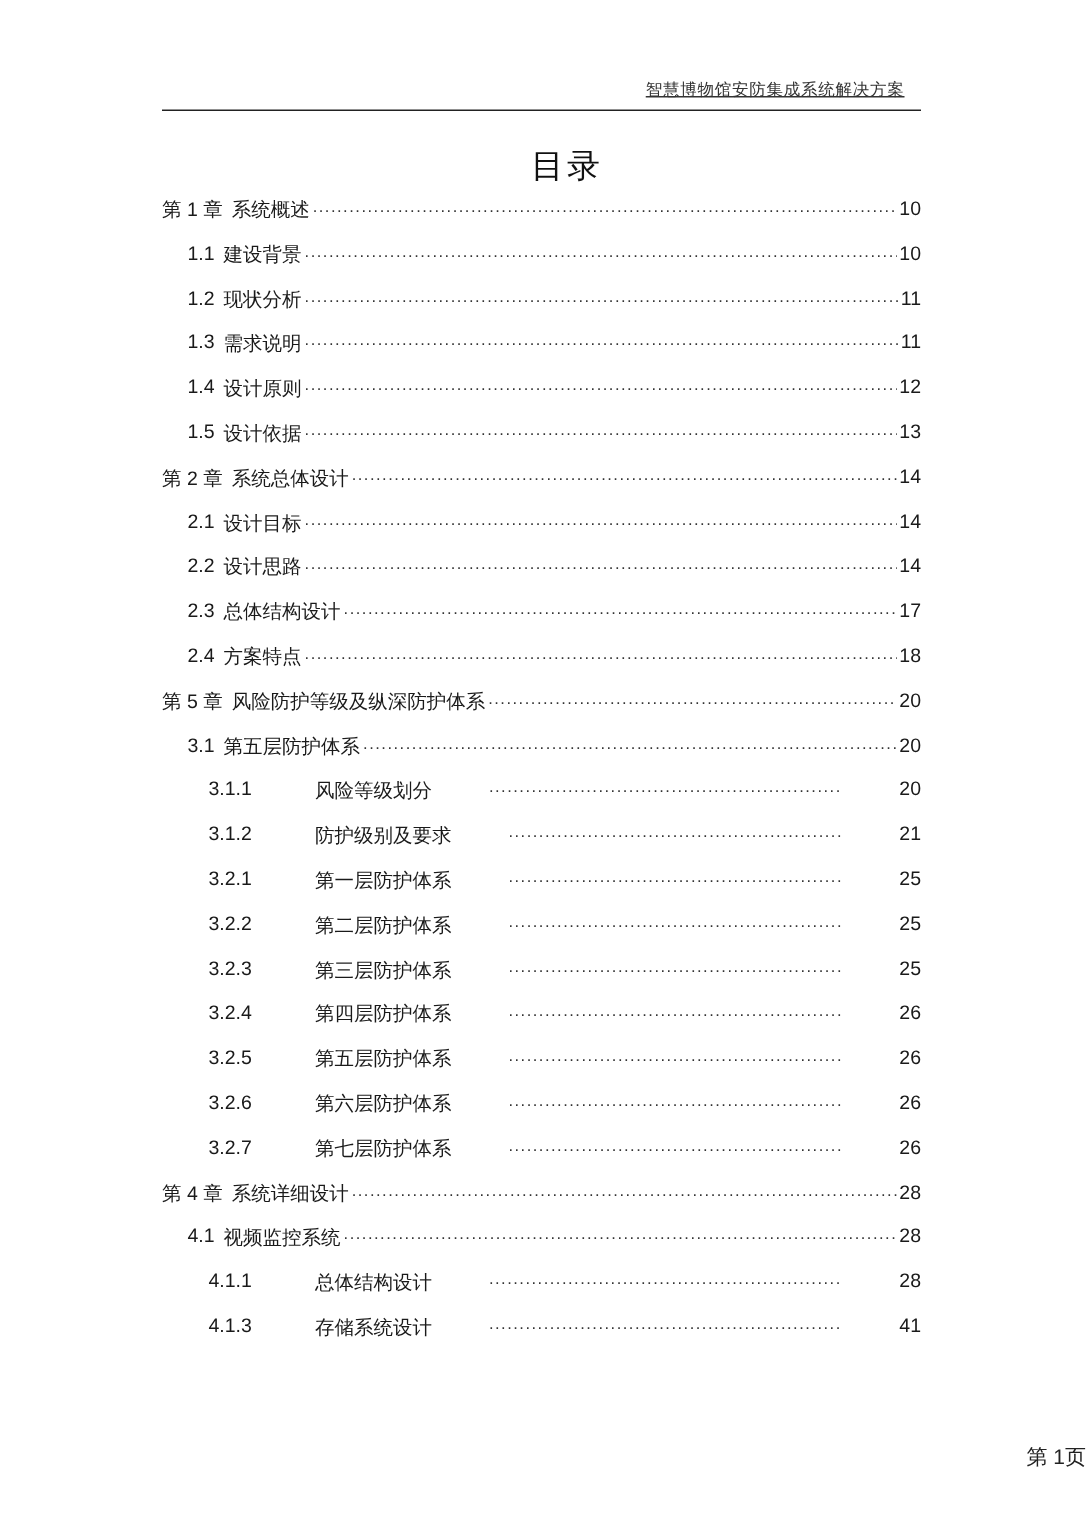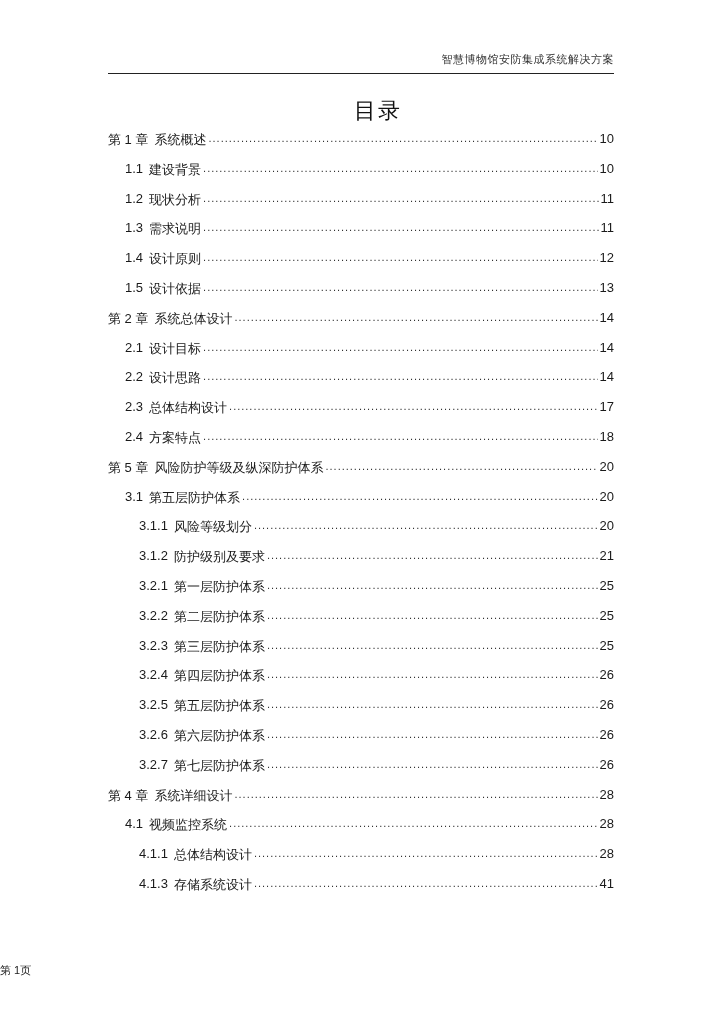--- a/index.html
+++ b/index.html
@@ -1,31 +1,31 @@
 <!DOCTYPE html>
 <html><head>
 <meta charset="utf-8">
 <style>
   html, body { margin:0; padding:0; background:#ffffff; }
   body { width:724px; height:1024px; position:relative; overflow:hidden;
          font-family:"Liberation Sans","DejaVu Sans",sans-serif; color:#1a1a1a; }
-  .header-text { position:absolute; right:110px; top:52px; font-size:11px; color:#333; letter-spacing:0.5px; }
+  .header-text { position:absolute; right:121px; top:52px; font-size:11px; color:#333; letter-spacing:0.5px;text-decoration:underline; }
   .header-rule { position:absolute; left:108px; top:73px; width:506px; height:1px; background:#222; }
   .toc-title { position:absolute; left:16px; width:724px; top:96px; text-align:center; font-size:22px; color:#111; letter-spacing:2px; }
   .toc { position:absolute; left:108px; top:131px; width:506px; }
   .entry { position:relative; height:29.8px; display:flex; font-size:13px; }
   .entry .num { white-space:nowrap; }
   .entry .label { white-space:nowrap; margin-left:6px; }
   .entry .dots { flex:1; overflow:hidden; white-space:nowrap; color:#333; margin:0 2px; letter-spacing:1px; font-size:11px; position:relative; top:1px; }
   .entry .dots::after { content:"................................................................................................................................................................................................"; }
   .entry .page { white-space:nowrap; }
   .lvl1 { padding-left:0; }
   .lvl2 { padding-left:17px; }
-  .lvl3 { padding-left:31px; }
-  .footer { position:absolute; left:0; width:724px; top:963px; text-align:left; font-size:11px; color:#222; }
+  .lvl3 { padding-left:31px;gap:36px; }
+  .footer { position:absolute; left:0; width:724px; top:963px; text-align:right; font-size:14px; color:#222; }
 </style>
 </head>
 <body>
 
 <div>
   <div class="header-text">智慧博物馆安防集成系统解决方案</div>
   <div class="header-rule"></div>
 </div>
 
 <div class="toc-title">目录</div>

